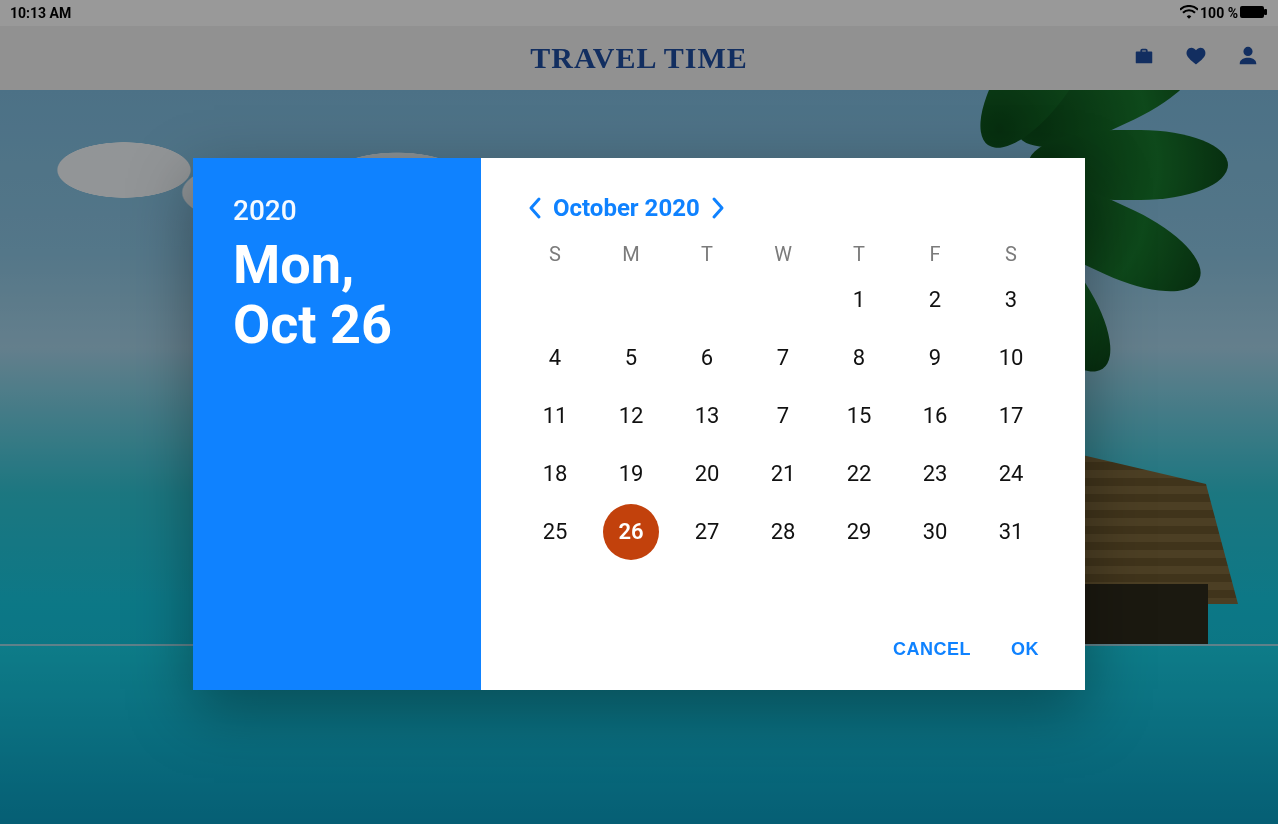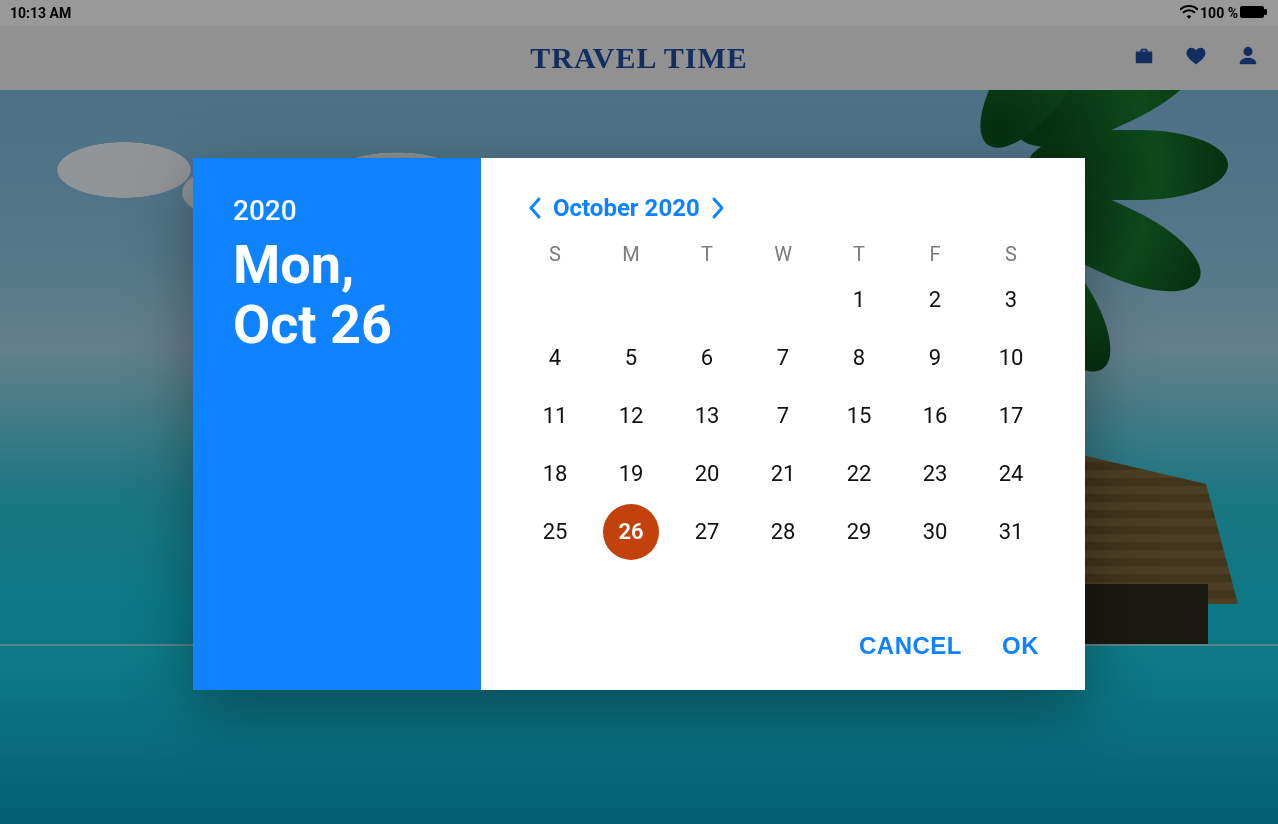--- a/index.html
+++ b/index.html
@@ -104,21 +104,21 @@
   .monthnav .label { color:#0f82ff; font-size:24px; font-weight:700; }
 
   .grid { display:grid; grid-template-columns: repeat(7, 1fr); text-align:center; row-gap:18px; }
   .dow { color:#7b7b7b; font-size:20px; font-weight:400; }
   .cell { height:40px; display:flex; align-items:center; justify-content:center; }
   .day { font-size:22px; color:#111; width:44px; height:44px; line-height:44px; border-radius:50%; margin:0 auto; cursor:pointer;}
   .day.empty { cursor:default; }
   .day.selected { background:#c2410c; color:#fff; font-weight:600; width:56px; height:56px; line-height:56px; }
 
   .actions { margin-top:auto; display:flex; justify-content:flex-end; gap:40px; padding:18px 10px 10px 0;}
-  .actions .btn { color:#0f82ff; font-size:24px; font-weight:700; letter-spacing:.5px; cursor:pointer; background:none; border:none; }
+  .actions .btn { color:#0f82ff; font-size:18px; font-weight:700; letter-spacing:.5px; cursor:pointer; background:none; border:none; }
 </style>
 </head>
 <body>
 
 <div class="statusbar">
   <span>10:13 AM</span>
   <span class="right">
     <span class="wifi-icon">
       <svg width="18" height="14" viewBox="0 0 24 18">
           <path d="M12 18l3-3a4.2 4.2 0 0 0-6 0l3 3zm-7-7a9.9 9.9 0 0 1 14 0l2-2a12.7 12.7 0 0 0-18 0l2 2zm-4-4a15.5 15.5 0 0 1 22 0l2-2a18.3 18.3 0 0 0-26 0l2 2z" fill="#000"></path>

